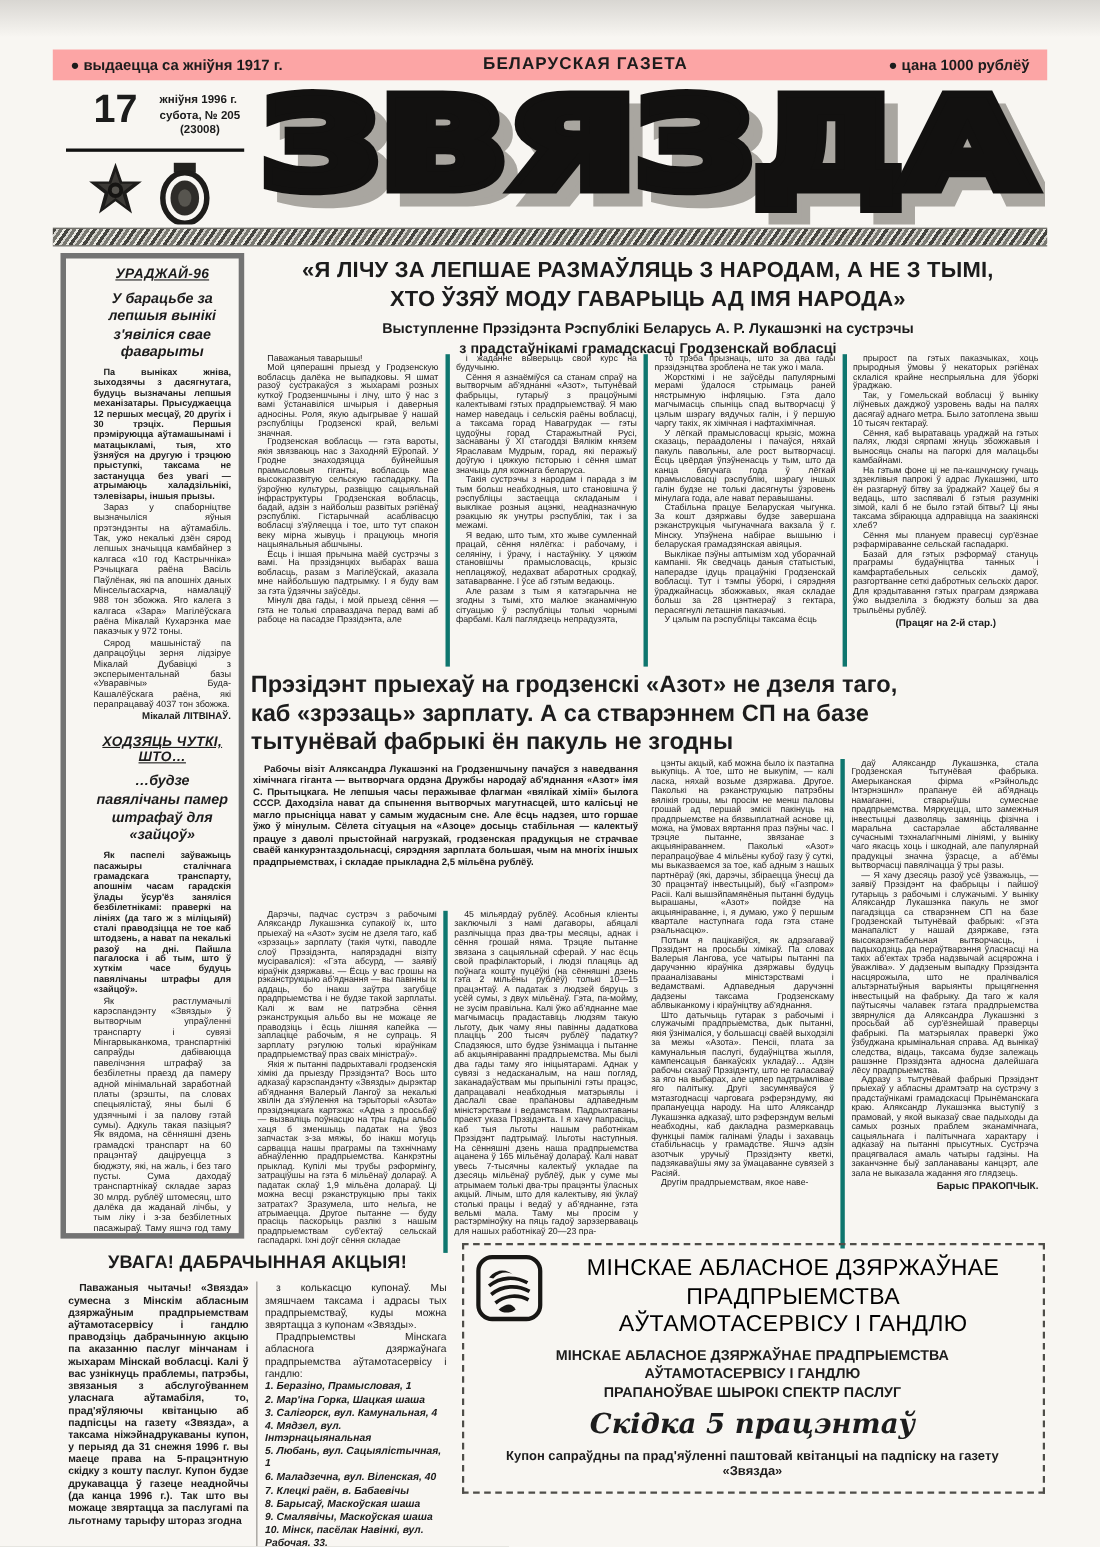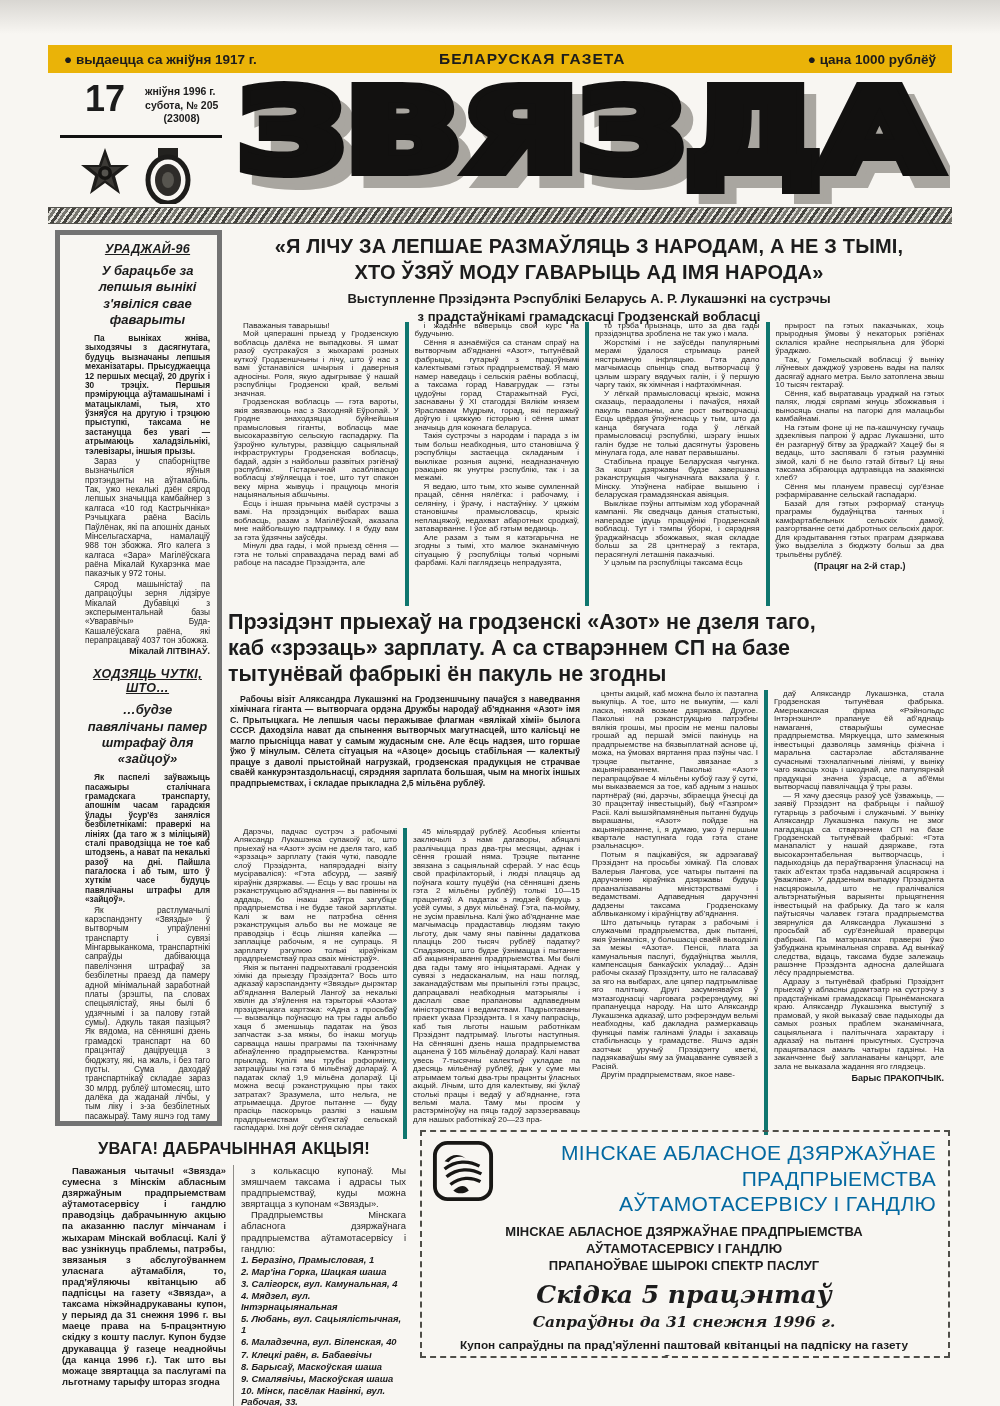--- a/index.html
+++ b/index.html
@@ -1,21 +1,21 @@
 <!DOCTYPE html>
 <html><head>
 <meta charset="utf-8">
 <style>
   html,body{margin:0;padding:0;}
   body{width:1000px;height:1406px;background:#cfcdc9;font-family:"Liberation Sans",sans-serif;}
   .page{position:relative;width:1000px;height:1406px;background:#f8f6f2;color:#1c1c1c;overflow:hidden;}
   .page::before{content:"";position:absolute;left:0;top:0;width:100%;height:34px;background:linear-gradient(#b9b7b2,#f8f6f2);opacity:.5;}
 
   
-  .topstrip{position:absolute;left:48px;top:45px;width:904px;height:28px;background:#eab308;
+  .topstrip{position:absolute;left:48px;top:45px;width:904px;height:28px;background:#fca5a5;
     display:flex;align-items:center;justify-content:space-between;padding:0 16px;box-sizing:border-box;}
   .topstrip .side{font-weight:bold;font-size:13.5px;}
   .topstrip .mid{font-weight:bold;font-size:15.5px;letter-spacing:1px;}
 
   
   .datebox{position:absolute;left:85px;top:82px;display:flex;gap:20px;}
   .day{font-size:36px;font-weight:bold;line-height:.95;}
   .datelines{font-size:10.5px;font-weight:bold;line-height:1.3;padding-top:3px;}
   .dateline3{text-align:center;}
   .thickline{position:absolute;left:60px;top:135px;width:162px;height:3px;background:#111;}
@@ -70,21 +70,21 @@
   .charity-cols .ccol.first{border-right:1px solid #8f8d88;font-weight:bold;}
   .ccol p{margin:0;text-indent:10px;}
   .addr-head{font-weight:normal;margin-top:2px;}
   .addr p{font-weight:bold;font-style:italic;text-indent:0;text-align:left;margin:0 0 1px 0;}
 
   
   .coupon{position:absolute;left:420px;top:1130px;width:530px;height:228px;border:2px dashed #4f4e49;
     box-sizing:border-box;padding:8px 12px 6px 10px;overflow:hidden;}
   .coupon-head{display:flex;gap:12px;align-items:flex-start;}
   .coupon-logo{flex:none;width:62px;height:62px;}
-  .coupon-org{flex:1;text-align:right;font-size:21px;line-height:1.22;letter-spacing:.3px;color:#0369a1;}
+  .coupon-org{flex:1;text-align:center;font-size:21px;line-height:1.22;letter-spacing:.3px;color:#000000;}
   .coupon-sub{margin-top:7px;text-align:center;font-weight:bold;font-size:13px;line-height:1.3;}
   .coupon-discount{font-family:"DejaVu Serif",serif;font-style:italic;font-weight:bold;text-align:center;font-size:25px;margin-top:5px;}
   .coupon-valid{font-family:"DejaVu Serif",serif;font-style:italic;font-weight:bold;text-align:center;font-size:15.5px;margin-top:3px;}
   .coupon-note{text-align:center;font-weight:bold;font-size:11.8px;margin-top:7px;}
 </style>
 </head>
 <body>
 
 <div class="page">
 
@@ -264,17 +264,16 @@
           <div>ПРАДПРЫЕМСТВА</div>
           <div>АЎТАМОТАСЕРВІСУ І ГАНДЛЮ</div>
         </div>
     </div>
     <div class="coupon-sub">
         <div>МІНСКАЕ АБЛАСНОЕ ДЗЯРЖАЎНАЕ ПРАДПРЫЕМСТВА</div>
         <div>АЎТАМОТАСЕРВІСУ І ГАНДЛЮ</div>
         <div>ПРАПАНОЎВАЕ ШЫРОКІ СПЕКТР ПАСЛУГ</div>
       </div>
     <div class="coupon-discount">Скідка 5 працэнтаў</div>
-    <div class="coupon-valid">Сапраўдны да 31 снежня 1996 г.</div>
     <div class="coupon-note">Купон сапраўдны па прад'яўленні паштовай квітанцыі на падпіску на газету «Звязда»</div>
   </div>
 
 </div>
 
 </body></html>

